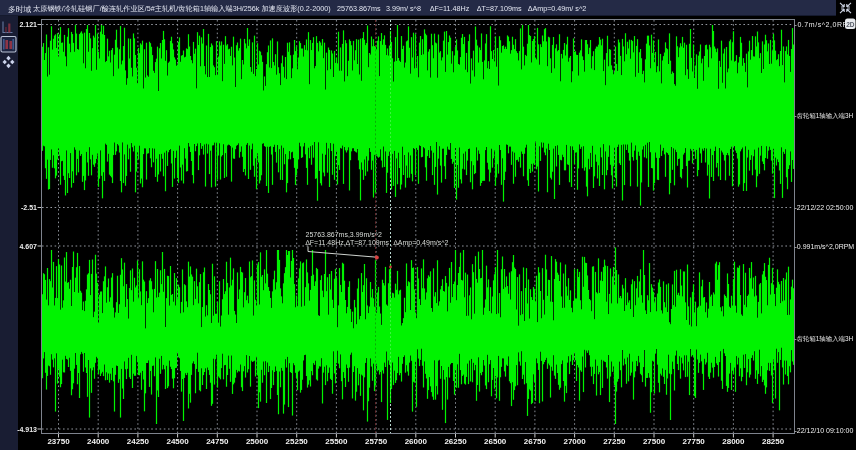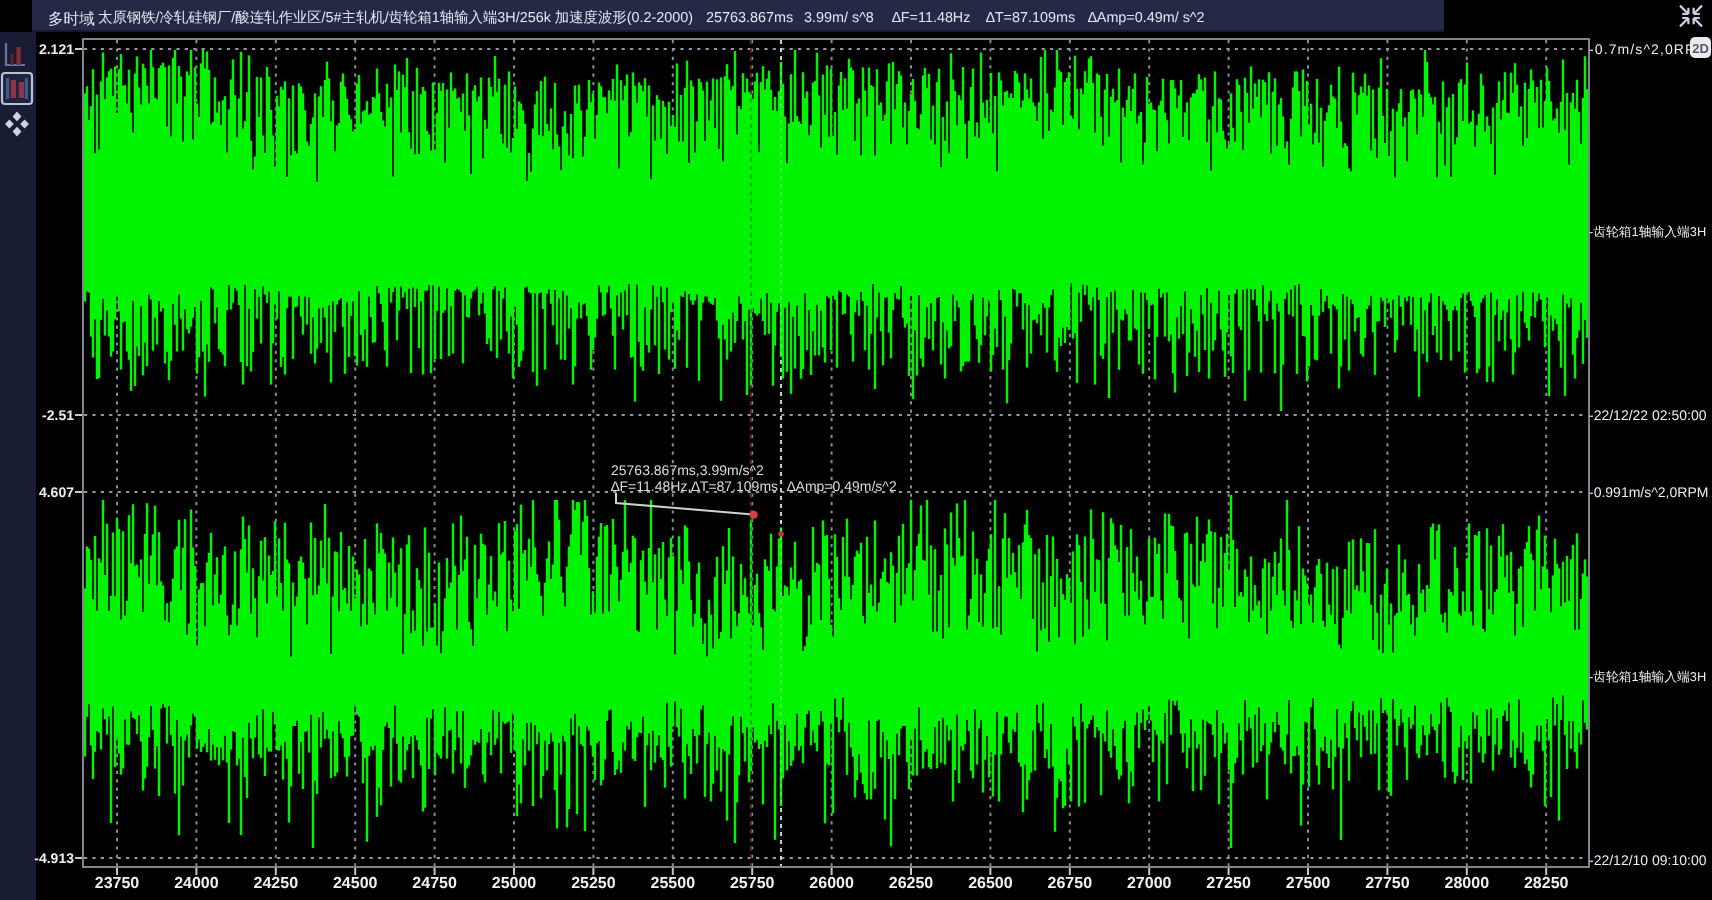--- a/index.html
+++ b/index.html
@@ -1,16 +1,16 @@
 <!DOCTYPE html>
 <html><head><meta charset="utf-8">
 <style>
   html,body{margin:0;padding:0;background:#000;width:856px;height:450px;overflow:hidden}
   *{font-family:"Liberation Sans",sans-serif}
-  #topbar{position:absolute;left:16px;top:0;width:706px;height:16px;background:#242a46;border-bottom:1px solid #151a2e;box-sizing:border-box}
+  #topbar{position:absolute;left:0;top:0;width:836px;height:16px;background:#242a46;border-bottom:1px solid #151a2e;box-sizing:border-box}
   #topbar span{position:absolute;top:3.5px;font-size:7.2px;color:#e4e7f2;white-space:pre;letter-spacing:0px}
   #sidebar{position:absolute;left:0;top:16px;width:18px;height:434px;background:#191d33}
   svg{position:absolute;left:0;top:0}
   .xl{font-size:8px;fill:#f2f2f2;font-weight:bold}
   .yl{font-size:7px;fill:#ededed;font-weight:bold}
   .rl{font-size:7px;fill:#ededed}
   .rlu{font-size:7px;fill:#ededed;letter-spacing:.55px}
   .rlc{font-size:6.4px;fill:#ededed}
   .ann{font-size:7px;fill:#d9ddd9}
 </style></head>

